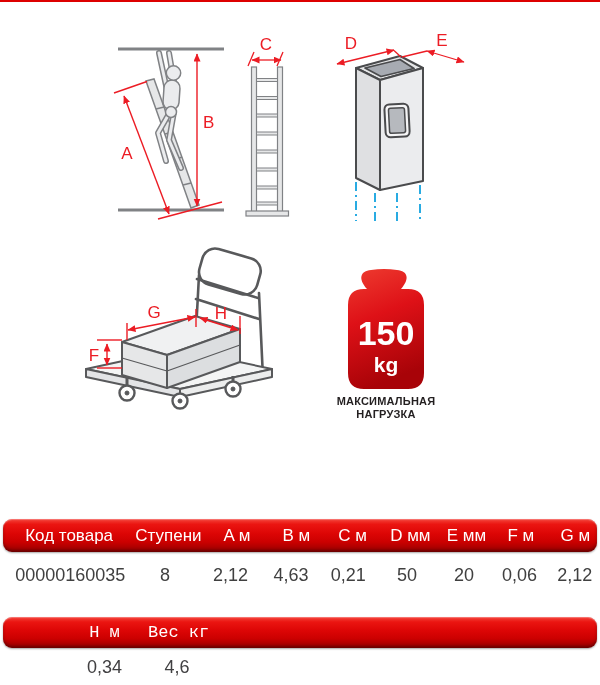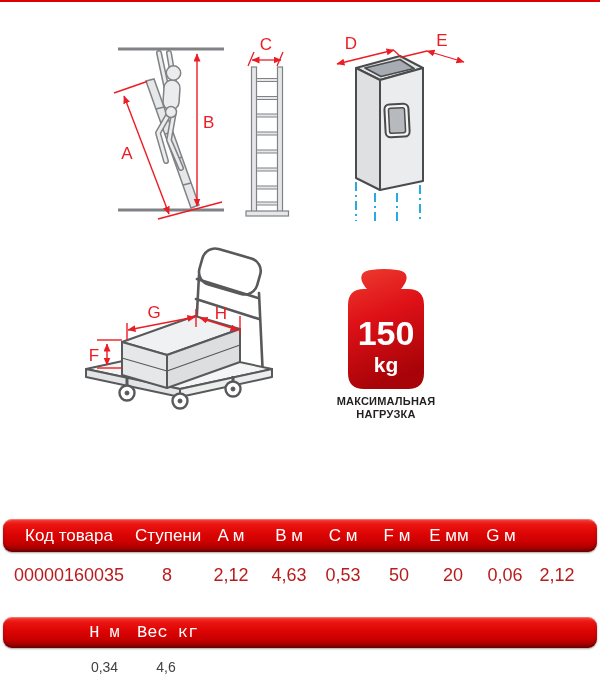--- a/index.html
+++ b/index.html
@@ -15,28 +15,28 @@
   .w-kg{fill:#fff;font-size:21px;font-weight:bold;}
   .w-cap{fill:#231f20;font-size:11px;font-weight:bold;letter-spacing:.2px;}
 
   .trow{position:absolute;left:3px;width:594px;display:flex;}
   .bar{border-radius:9px;
        background:linear-gradient(180deg,#f4443a 0%,#eb1511 16%,#dc0505 45%,#cb0000 70%,#a30000 92%,#8f0000 100%);
        box-shadow:inset 0 1px 1px rgba(255,170,170,.55), inset 0 -2px 3px rgba(70,0,0,.55), 0 1px 2px rgba(0,0,0,.35);
        color:#fff;}
   .thead{top:519px;height:33px;font-size:17px;}
   .thead .cell{line-height:33px;}
-  .tvals{top:558px;height:34px;color:#b91c1c;font-size:18px;}
+  .tvals{top:558px;height:34px;color:#404040;font-size:18px;}
   .tvals .cell{line-height:34px;}
-  .cell{text-align:center;white-space:nowrap;}
+  .cell{text-align:center;white-space:nowrap;margin-left:11px;}
   .c0{width:132px}.c1{width:64px}.c2{width:64px}.c3{width:52px}.c4{width:56px}
   .c5{width:56px}.c6{width:52px}.c7{width:52px}.c8{width:52px}
   .thead2{top:617px;height:31px;font-size:17px;}
   .thead2 .cell{line-height:31px;font-family:Liberation Mono, monospace;}
-  .tvals2{top:651px;height:32px;color:#414042;font-size:14px;}
+  .tvals2{top:651px;height:32px;color:#414042;font-size:18px;}
   .tvals2 .cell{line-height:32px;}
   .d0{margin-left:69px;width:65px}.d1{width:58px}
 </style>
 </head>
 <body>
 
 <div class="page">
   <div class="top-rule"></div>
 
   <svg class="svg-top" width="600" height="245" viewBox="0 0 600 245">
@@ -211,30 +211,31 @@
       <text class="w-cap" x="386" y="173" text-anchor="middle">НАГРУЗКА</text>
     </g>
   </svg>
 
   <div class="trow thead bar">
     <div class="cell c0">Код товара</div>
     <div class="cell c1">Ступени</div>
     <div class="cell c2">A м</div>
     <div class="cell c3">B м</div>
     <div class="cell c4">C м</div>
+    <div class="cell c5">D мм</div>
+    <div class="cell c6">E мм</div>
     <div class="cell c7">F м</div>
-    <div class="cell c6">E мм</div>
     <div class="cell c8">G м</div>
   </div>
   <div class="trow tvals">
     <div class="cell c0">00000160035</div>
     <div class="cell c1">8</div>
     <div class="cell c2">2,12</div>
     <div class="cell c3">4,63</div>
-    <div class="cell c4">0,53</div>
+    <div class="cell c4">0,21</div>
     <div class="cell c5">50</div>
     <div class="cell c6">20</div>
     <div class="cell c7">0,06</div>
     <div class="cell c8">2,12</div>
   </div>
 
   <div class="trow thead2 bar">
     <div class="cell d0">H м</div>
     <div class="cell d1">Вес кг</div>
   </div>

